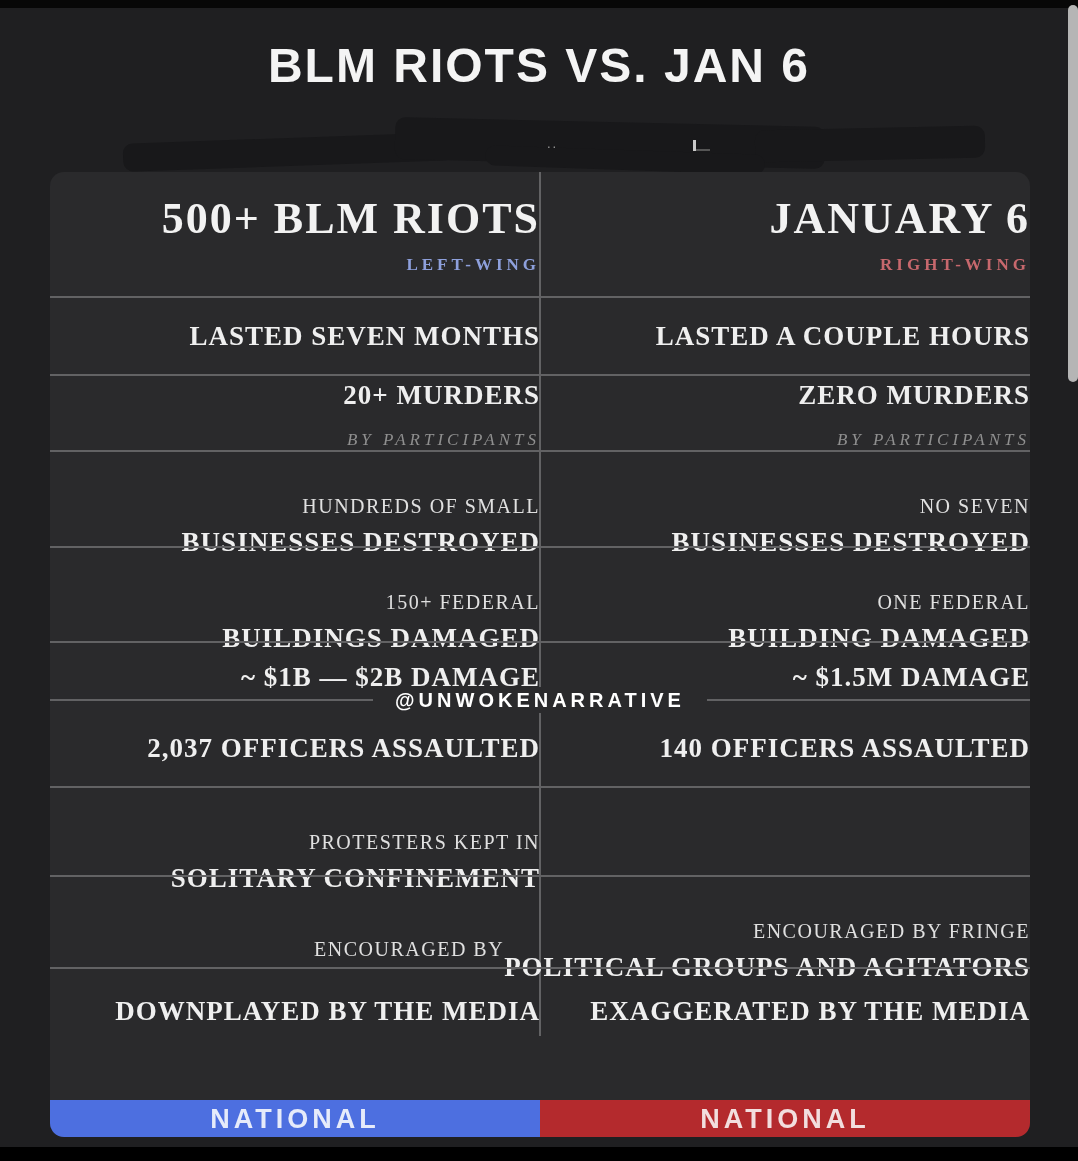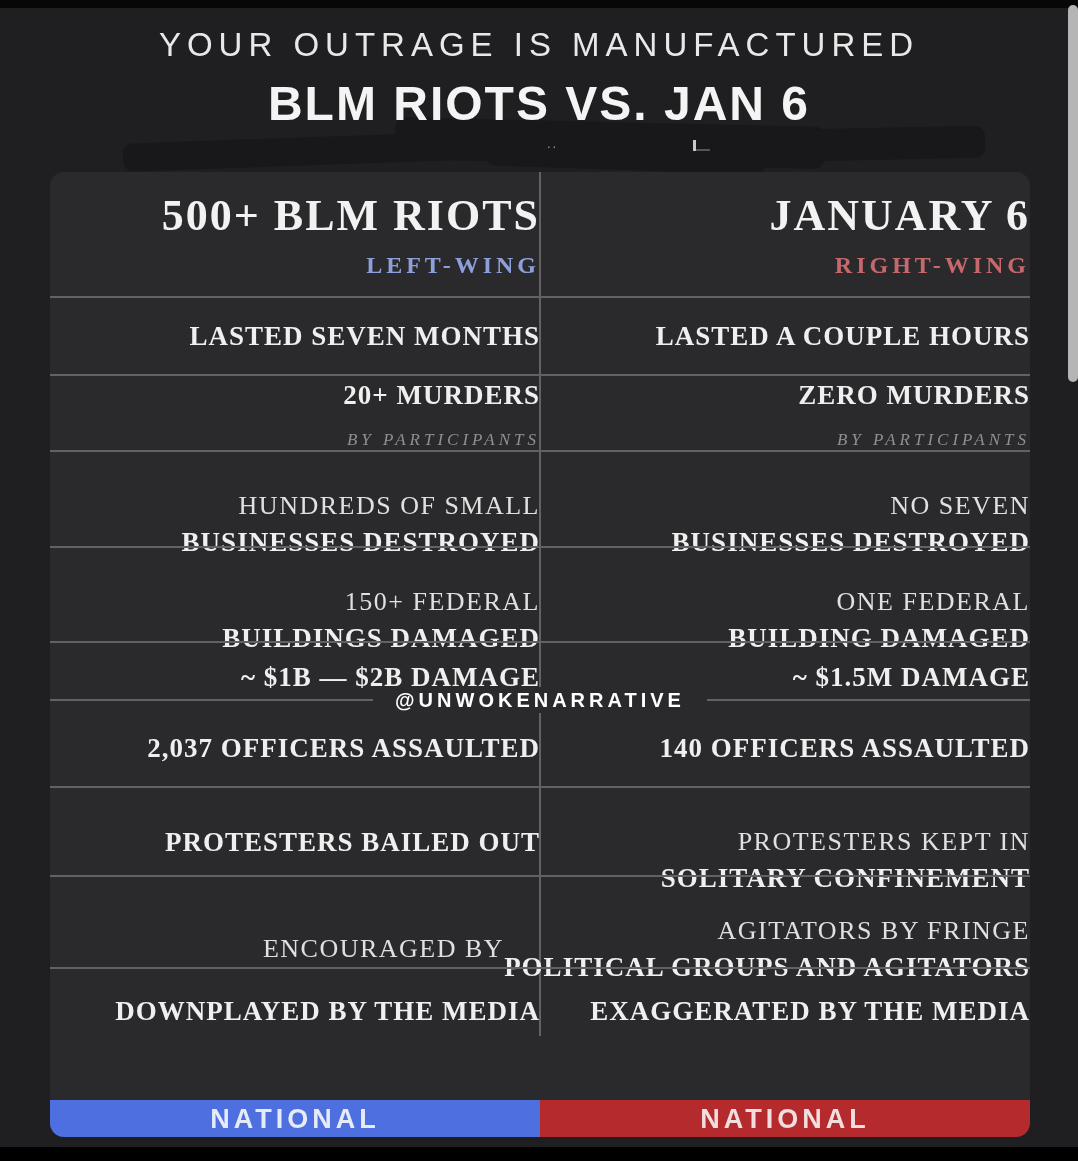--- a/index.html
+++ b/index.html
@@ -33,24 +33,24 @@
   .table{
     position:absolute;left:50px;top:172px;width:980px;height:965px;
     background:var(--panelBg,#2a2a2c);
     border-radius:14px;overflow:hidden;z-index:2;
   }
   .vdivider{position:absolute;left:489px;top:0;width:2px;height:864px;background:var(--divider,#626264);z-index:1;}
   .row{display:grid;grid-template-columns:1fr 1fr;position:relative;z-index:2;}
   .row.bt{border-top:2px solid var(--divider,#626264);}
   .cell{display:flex;flex-direction:column;align-items:flex-end;justify-content:center;text-align:center;overflow:visible;font-family:Liberation Serif, serif;}
   .header-cell .heading{font-size:44px;font-weight:800;letter-spacing:2px;color:#f2f2f2;white-space:nowrap;}
-  .header-cell .tag{margin-top:11px;font-size:24px;font-weight:700;letter-spacing:4px;white-space:nowrap;}
+  .header-cell .tag{margin-top:11px;font-size:17px;font-weight:700;letter-spacing:4px;white-space:nowrap;}
   .tag-left{color:var(--leftTag,#8ea0dc);}
   .tag-right{color:var(--rightTag,#c7686d);}
-  .ln-light{font-size:26px;font-weight:400;letter-spacing:1.5px;color:var(--textLight,#e0e0e0);line-height:36px;white-space:nowrap;margin-top:36px;}
+  .ln-light{font-size:20px;font-weight:400;letter-spacing:1.5px;color:var(--textLight,#e0e0e0);line-height:36px;white-space:nowrap;margin-top:36px;}
   .ln-bold{font-size:27px;font-weight:700;letter-spacing:1px;color:var(--textBright,#efefef);line-height:36px;white-space:nowrap;}
   .ln-sub{margin-top:17px;font-size:17px;font-style:italic;font-weight:500;letter-spacing:4px;color:var(--textDim,#8f8f8f);white-space:nowrap;}
   
   .watermark{
     position:absolute;left:0;top:528px;width:100%;height:0;z-index:3;
     display:flex;align-items:center;justify-content:center;
   }
   .watermark .wline{flex:1;height:2px;background:var(--divider,#626264);}
   .watermark .wtext{
     padding:0 22px;font-size:20px;font-weight:700;letter-spacing:4px;
@@ -64,21 +64,20 @@
   .footer-right .fline{color:var(--redBoxText,#f2dede);}
   .fline{font-size:27px;font-weight:700;letter-spacing:4px;line-height:38px;white-space:nowrap;}
 </style>
 </head>
 <body>
 
 <div class="top-black"></div>
 <div class="scrollbar"></div>
 
 <div class="title-block">
-  <div class="title-line1">YOUR OUTRAGE IS MANUFACTURED</div>
   <div class="title-line2">BLM RIOTS VS. JAN 6</div>
 </div>
 
 <div class="smudge">
   <div class="blob b1"></div>
   <div class="blob b2"></div>
   <div class="blob b3"></div>
   <div class="blob b4"></div>
   <div class="artifact-dots">..</div>
   <div class="artifact-tick"></div>
@@ -153,34 +152,31 @@
     <div class="cell">
       <div class="ln-bold">2,037 OFFICERS ASSAULTED</div>
     </div>
     <div class="cell">
       <div class="ln-bold">140 OFFICERS ASSAULTED</div>
     </div>
   </div>
 
   <div class="row bt" style="height:87px">
     <div class="cell">
-      <div class="ln-bold">PROTESTERS BAILED OUT</div>
-    </div>
-    <div class="cell">
       <div class="ln-light">PROTESTERS KEPT IN</div>
       <div class="ln-bold">SOLITARY CONFINEMENT</div>
     </div>
   </div>
 
   <div class="row bt" style="height:90px">
     <div class="cell">
       <div class="ln-light">ENCOURAGED BY</div>
     </div>
     <div class="cell">
-      <div class="ln-light">AGITATORS BY FRINGE</div>
+      <div class="ln-light">ENCOURAGED BY FRINGE</div>
       <div class="ln-bold">POLITICAL GROUPS AND AGITATORS</div>
     </div>
   </div>
 
   <div class="row bt" style="height:83px">
     <div class="cell">
       <div class="ln-bold">DOWNPLAYED BY THE MEDIA</div>
     </div>
     <div class="cell">
       <div class="ln-bold">EXAGGERATED BY THE MEDIA</div>

